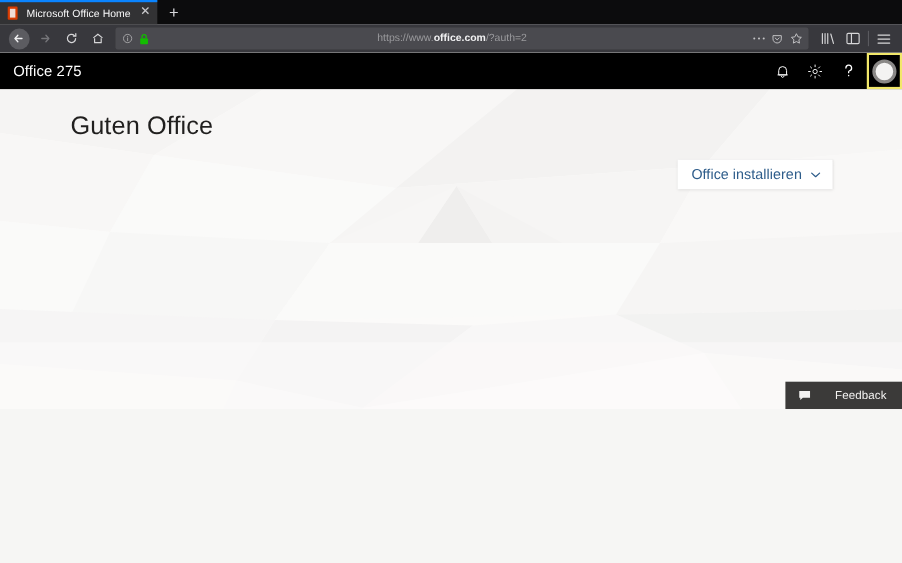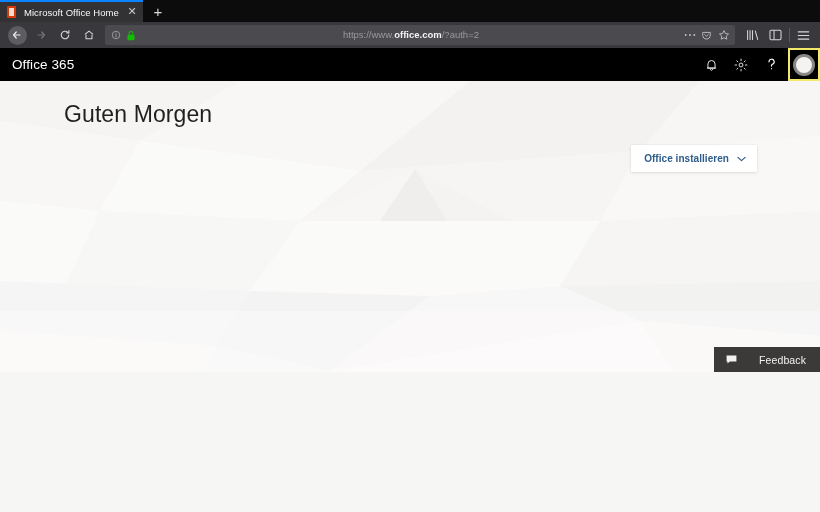--- a/index.html
+++ b/index.html
@@ -254,23 +254,23 @@
     box-shadow: 0 1px 3px rgba(0,0,0,.10), 0 0 1px rgba(0,0,0,.12);
     display: flex;
     align-items: center;
     padding: 0 11px 0 13px;
     cursor: pointer;
     z-index: 6;
     gap: 8px;
     font-family: "Liberation Sans", sans-serif;
   }
   .install-label {
-    font-size: 10px;
+    font-size: 13px;
     color: #2d5c8a;
-    font-weight: 700;
+    font-weight: 400;
     letter-spacing: .05px;
     white-space: nowrap;
   }
   .install-chev { color: #2d5c8a; display: flex; align-items: center; }
 
   
   .feedback {
     position: absolute;
     right: 0px; bottom: 0px;
     height: 25px;
@@ -388,21 +388,21 @@
         <svg width="13" height="11" viewBox="0 0 16 12" fill="none" stroke="#d6d6d8" stroke-width="1.4" stroke-linecap="round">
           <path d="M1.5 1.5h13M1.5 6h13M1.5 10.5h13"></path>
         </svg>
       </div>
     </div>
   </div>
 
   <div class="viewport">
 
     <div class="o365bar">
-      <div class="o365-title">Office 365</div>
+      <div class="o365-title">Office 275</div>
       <div class="o365-right">
         <div class="o365-icon">
           <svg width="13" height="14" viewBox="0 0 16 17" fill="none" stroke="#ffffff" stroke-width="1.1" stroke-linejoin="round">
             <path d="M3.6 12.3V7.4a4.4 4.4 0 0 1 8.8 0v4.9z"></path>
             <path d="M2.3 12.3h11.4"></path>
             <path d="M6.6 14.1a1.5 1.5 0 0 0 2.8 0" stroke-linecap="round"></path>
           </svg>
         </div>
         <div class="o365-icon">
           <svg width="14" height="14" viewBox="0 0 18 18" fill="none" stroke="#ffffff" stroke-width="1.1">
@@ -457,21 +457,21 @@
         <polygon points="640,240 820,255 820,340 700,330" fill="#f8f8f7"></polygon>
 
         <polygon points="0,320 180,340 120,400 0,400" fill="#fbfbfa"></polygon>
         <polygon points="180,340 280,360 230,400 120,400" fill="#fafaf9"></polygon>
         <polygon points="280,360 700,330 760,400 230,400" fill="#fcfcfb"></polygon>
         <polygon points="700,330 820,340 820,400 760,400" fill="#fafaf9"></polygon>
 
         <rect x="0" y="230" width="820" height="170" fill="#fbfaf9" opacity="0.55"></rect>
       </svg>
 
-      <div class="greeting">Guten Morgen</div>
+      <div class="greeting">Guten Office</div>
 
       <div class="install-btn">
         <span class="install-label">Office installieren</span>
         <span class="install-chev">
           <svg width="9" height="6" viewBox="0 0 10 6" fill="none" stroke="#2d5c8a" stroke-width="1.3" stroke-linecap="round" stroke-linejoin="round">
             <path d="M1 1.2 5 4.8 9 1.2"></path>
           </svg>
         </span>
       </div>
 

